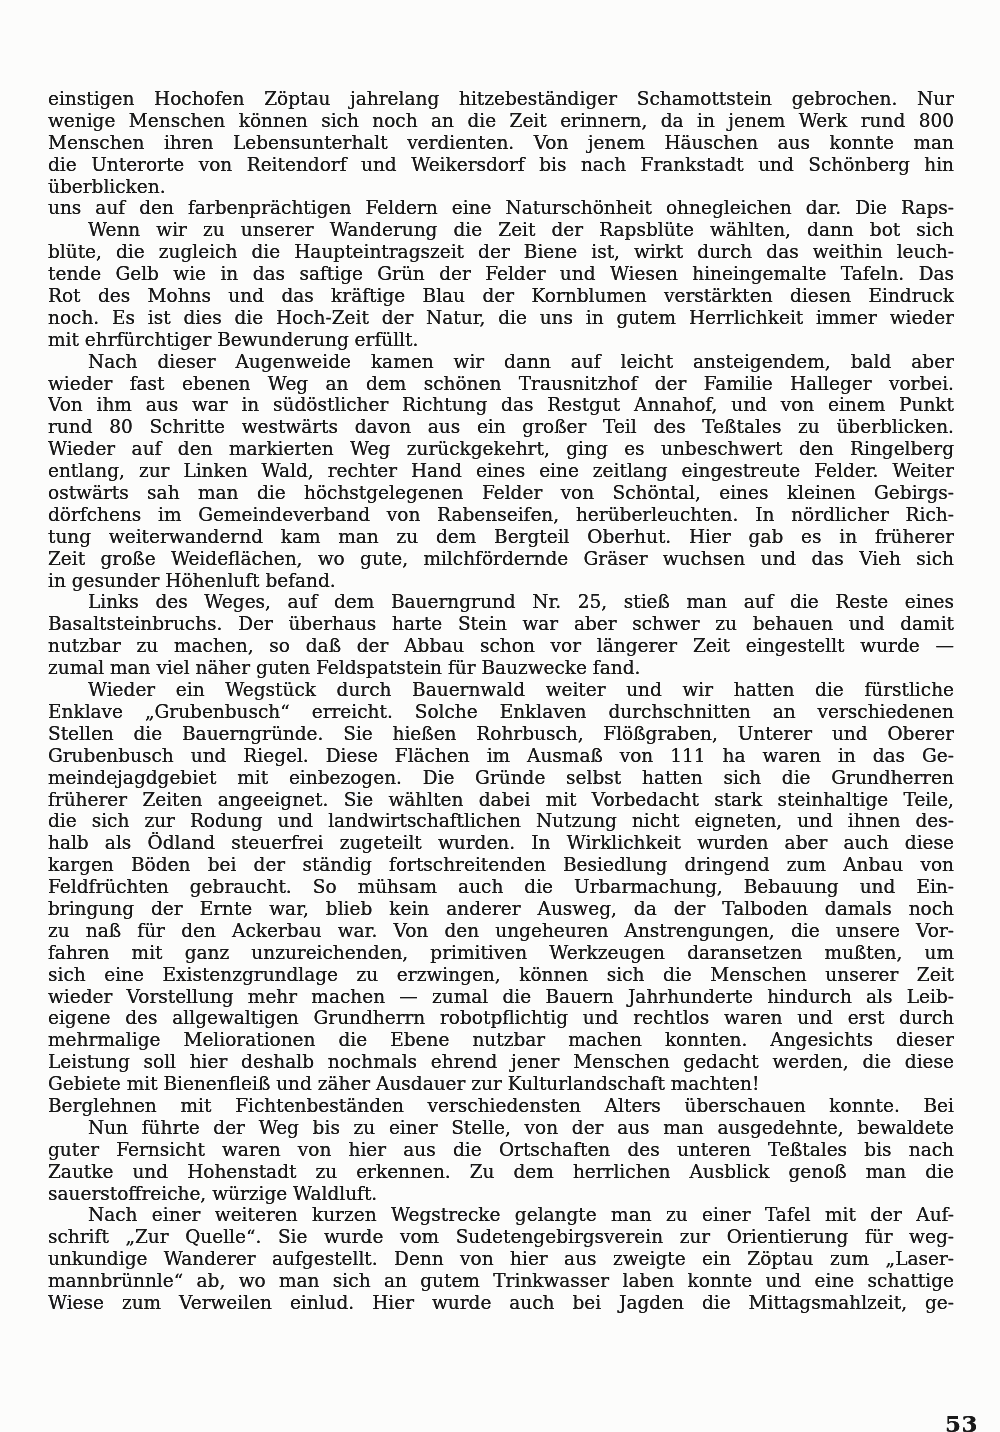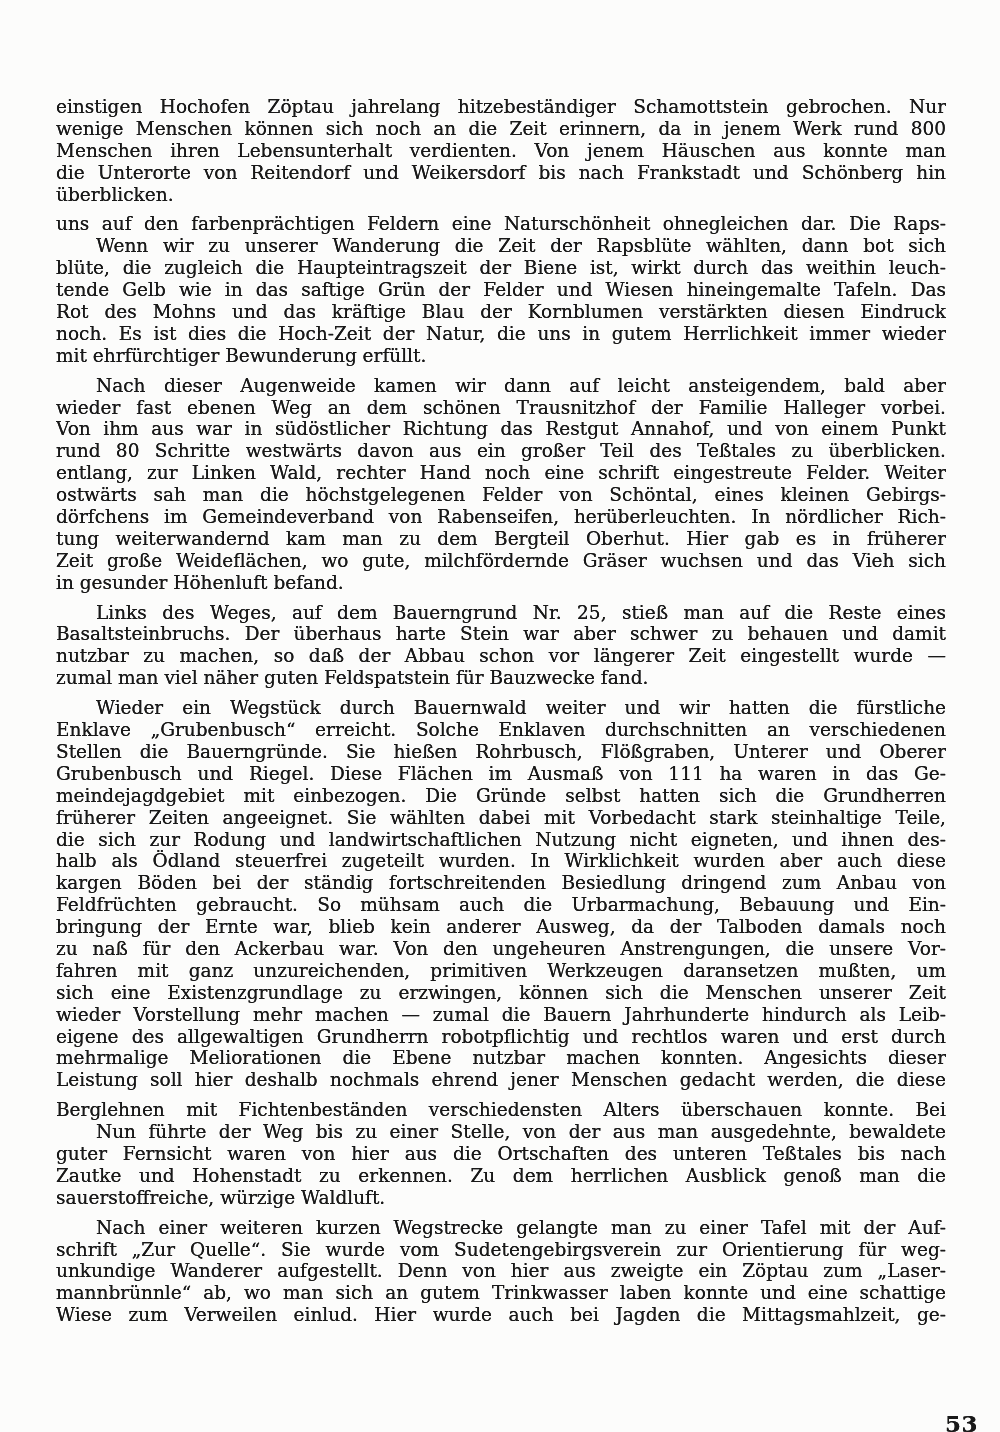--- a/index.html
+++ b/index.html
@@ -23,21 +23,21 @@
     left: 48px;
     top: 88px;
     width: 906px;
     font-family: "DejaVu Serif", "Liberation Serif", serif;
     font-size: 18.5px;
     line-height: 21.9px;
     color: var(--ink, #191919);
     text-shadow: 0 0 0.35px currentColor; 
   }
   .paragraph {
-    margin: 8px;
+    margin: 0;
   }
   .line {
     text-align: justify;
     text-align-last: justify;
     white-space: normal;
     height: 21.9px;
     overflow: hidden;
   }
   .line.no-justify {
     text-align: center;
@@ -77,21 +77,22 @@
         <div class="line">tende Gelb wie in das saftige Grün der Felder und Wiesen hineingemalte Tafeln. Das</div>
         <div class="line">Rot des Mohns und das kräftige Blau der Kornblumen verstärkten diesen Eindruck</div>
         <div class="line">noch. Es ist dies die Hoch-Zeit der Natur, die uns in gutem Herrlichkeit immer wieder</div>
         <div class="line no-justify">mit ehrfürchtiger Bewunderung erfüllt.</div>
       </div>
       <div class="paragraph">
         <div class="line indent">Nach dieser Augenweide kamen wir dann auf leicht ansteigendem, bald aber</div>
         <div class="line">wieder fast ebenen Weg an dem schönen Trausnitzhof der Familie Halleger vorbei.</div>
         <div class="line">Von ihm aus war in südöstlicher Richtung das Restgut Annahof, und von einem Punkt</div>
         <div class="line">rund 80 Schritte westwärts davon aus ein großer Teil des Teßtales zu überblicken.</div>
-        <div class="line">entlang, zur Linken Wald, rechter Hand noch eine schrift eingestreute Felder. Weiter</div>
+        <div class="line">Wieder auf den markierten Weg zurückgekehrt, ging es unbeschwert den Ringelberg</div>
+        <div class="line">entlang, zur Linken Wald, rechter Hand eines eine zeitlang eingestreute Felder. Weiter</div>
         <div class="line">ostwärts sah man die höchstgelegenen Felder von Schöntal, eines kleinen Gebirgs-</div>
         <div class="line">dörfchens im Gemeindeverband von Rabenseifen, herüberleuchten. In nördlicher Rich-</div>
         <div class="line">tung weiterwandernd kam man zu dem Bergteil Oberhut. Hier gab es in früherer</div>
         <div class="line">Zeit große Weideflächen, wo gute, milchfördernde Gräser wuchsen und das Vieh sich</div>
         <div class="line no-justify">in gesunder Höhenluft befand.</div>
       </div>
       <div class="paragraph">
         <div class="line indent">Links des Weges, auf dem Bauerngrund Nr. 25, stieß man auf die Reste eines</div>
         <div class="line">Basaltsteinbruchs. Der überhaus harte Stein war aber schwer zu behauen und damit</div>
         <div class="line">nutzbar zu machen, so daß der Abbau schon vor längerer Zeit eingestellt wurde —</div>
@@ -109,20 +110,21 @@
         <div class="line">kargen Böden bei der ständig fortschreitenden Besiedlung dringend zum Anbau von</div>
         <div class="line">Feldfrüchten gebraucht. So mühsam auch die Urbarmachung, Bebauung und Ein-</div>
         <div class="line">bringung der Ernte war, blieb kein anderer Ausweg, da der Talboden damals noch</div>
         <div class="line">zu naß für den Ackerbau war. Von den ungeheuren Anstrengungen, die unsere Vor-</div>
         <div class="line">fahren mit ganz unzureichenden, primitiven Werkzeugen daransetzen mußten, um</div>
         <div class="line">sich eine Existenzgrundlage zu erzwingen, können sich die Menschen unserer Zeit</div>
         <div class="line">wieder Vorstellung mehr machen — zumal die Bauern Jahrhunderte hindurch als Leib-</div>
         <div class="line">eigene des allgewaltigen Grundherrn robotpflichtig und rechtlos waren und erst durch</div>
         <div class="line">mehrmalige Meliorationen die Ebene nutzbar machen konnten. Angesichts dieser</div>
         <div class="line">Leistung soll hier deshalb nochmals ehrend jener Menschen gedacht werden, die diese</div>
+        <div class="line no-justify">Gebiete mit Bienenfleiß und zäher Ausdauer zur Kulturlandschaft machten!</div>
       </div>
       <div class="paragraph">
         <div class="line">Berglehnen mit Fichtenbeständen verschiedensten Alters überschauen konnte. Bei</div>
         <div class="line indent">Nun führte der Weg bis zu einer Stelle, von der aus man ausgedehnte, bewaldete</div>
         <div class="line">guter Fernsicht waren von hier aus die Ortschaften des unteren Teßtales bis nach</div>
         <div class="line">Zautke und Hohenstadt zu erkennen. Zu dem herrlichen Ausblick genoß man die</div>
         <div class="line no-justify">sauerstoffreiche, würzige Waldluft.</div>
       </div>
       <div class="paragraph">
         <div class="line indent">Nach einer weiteren kurzen Wegstrecke gelangte man zu einer Tafel mit der Auf-</div>

